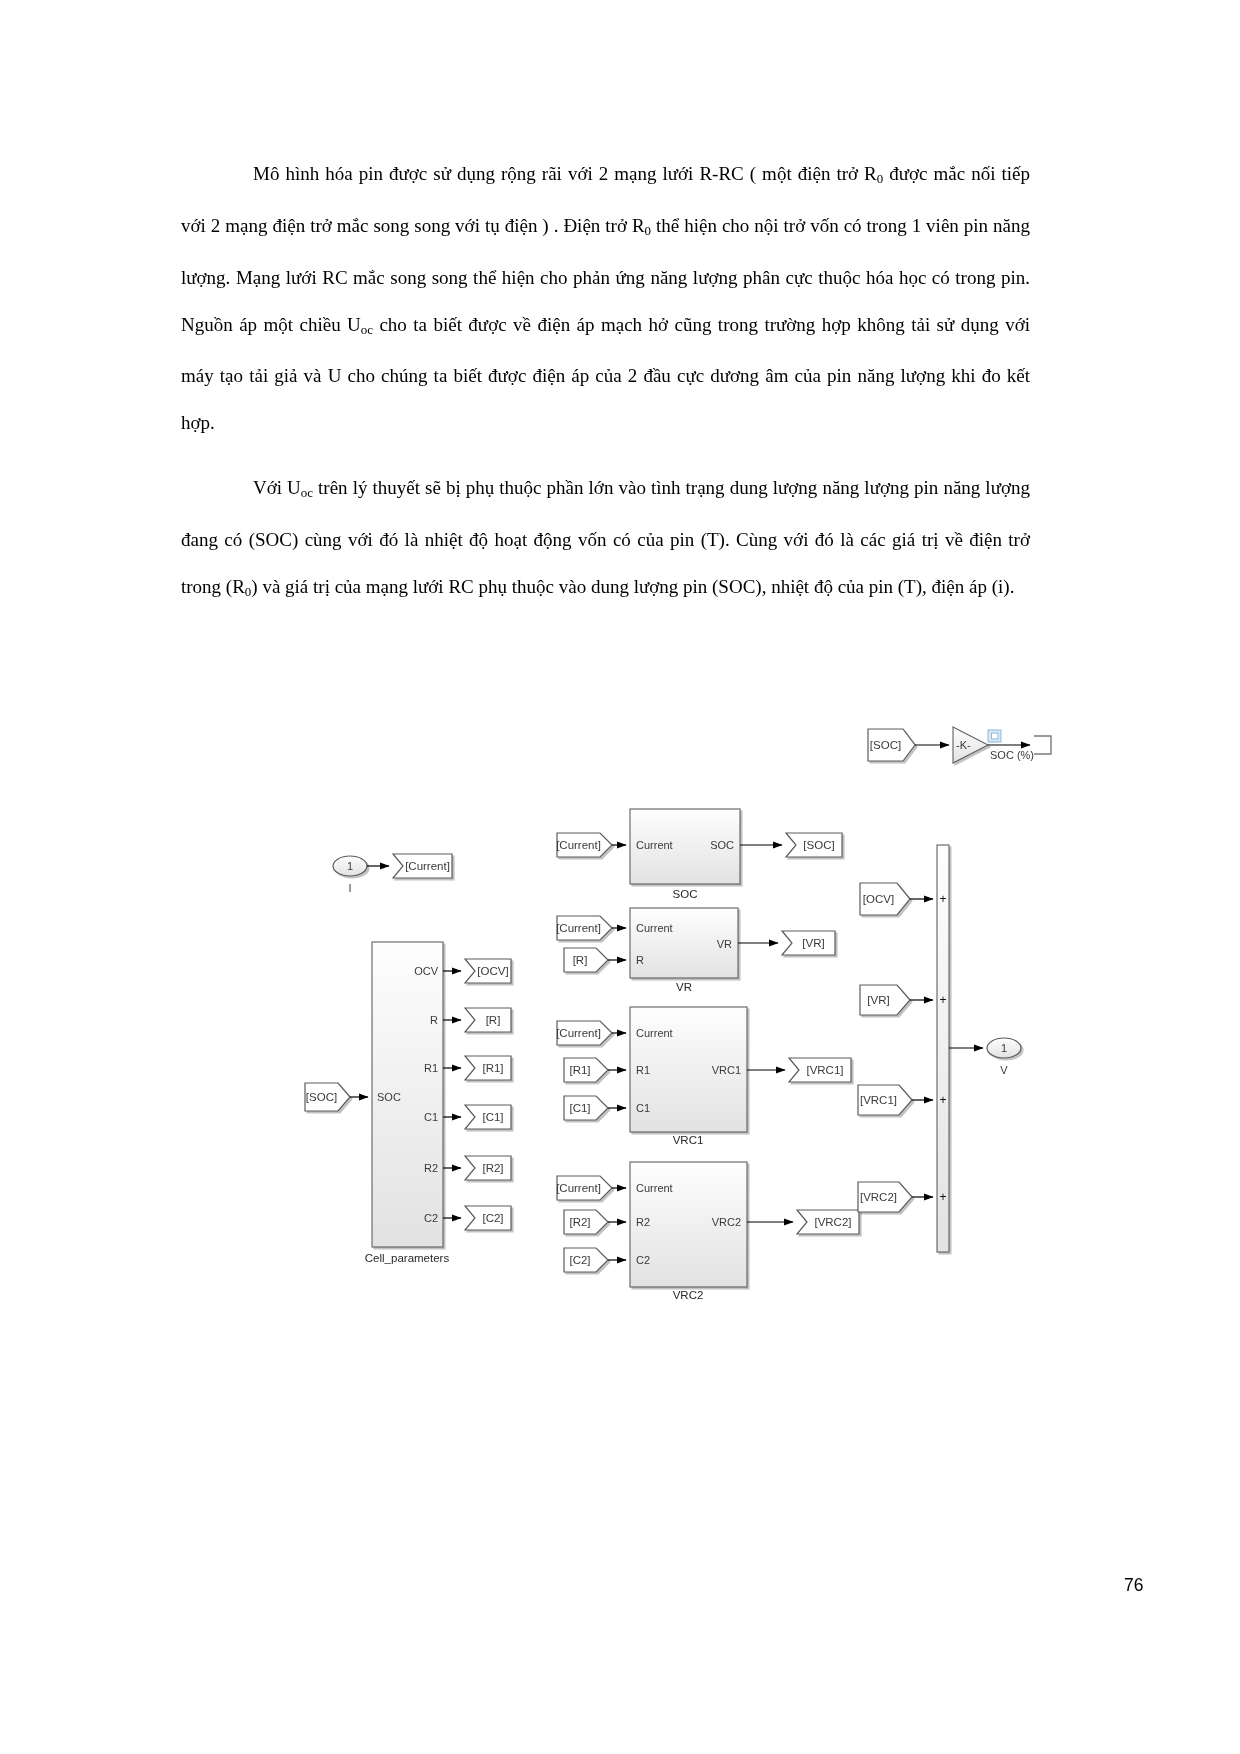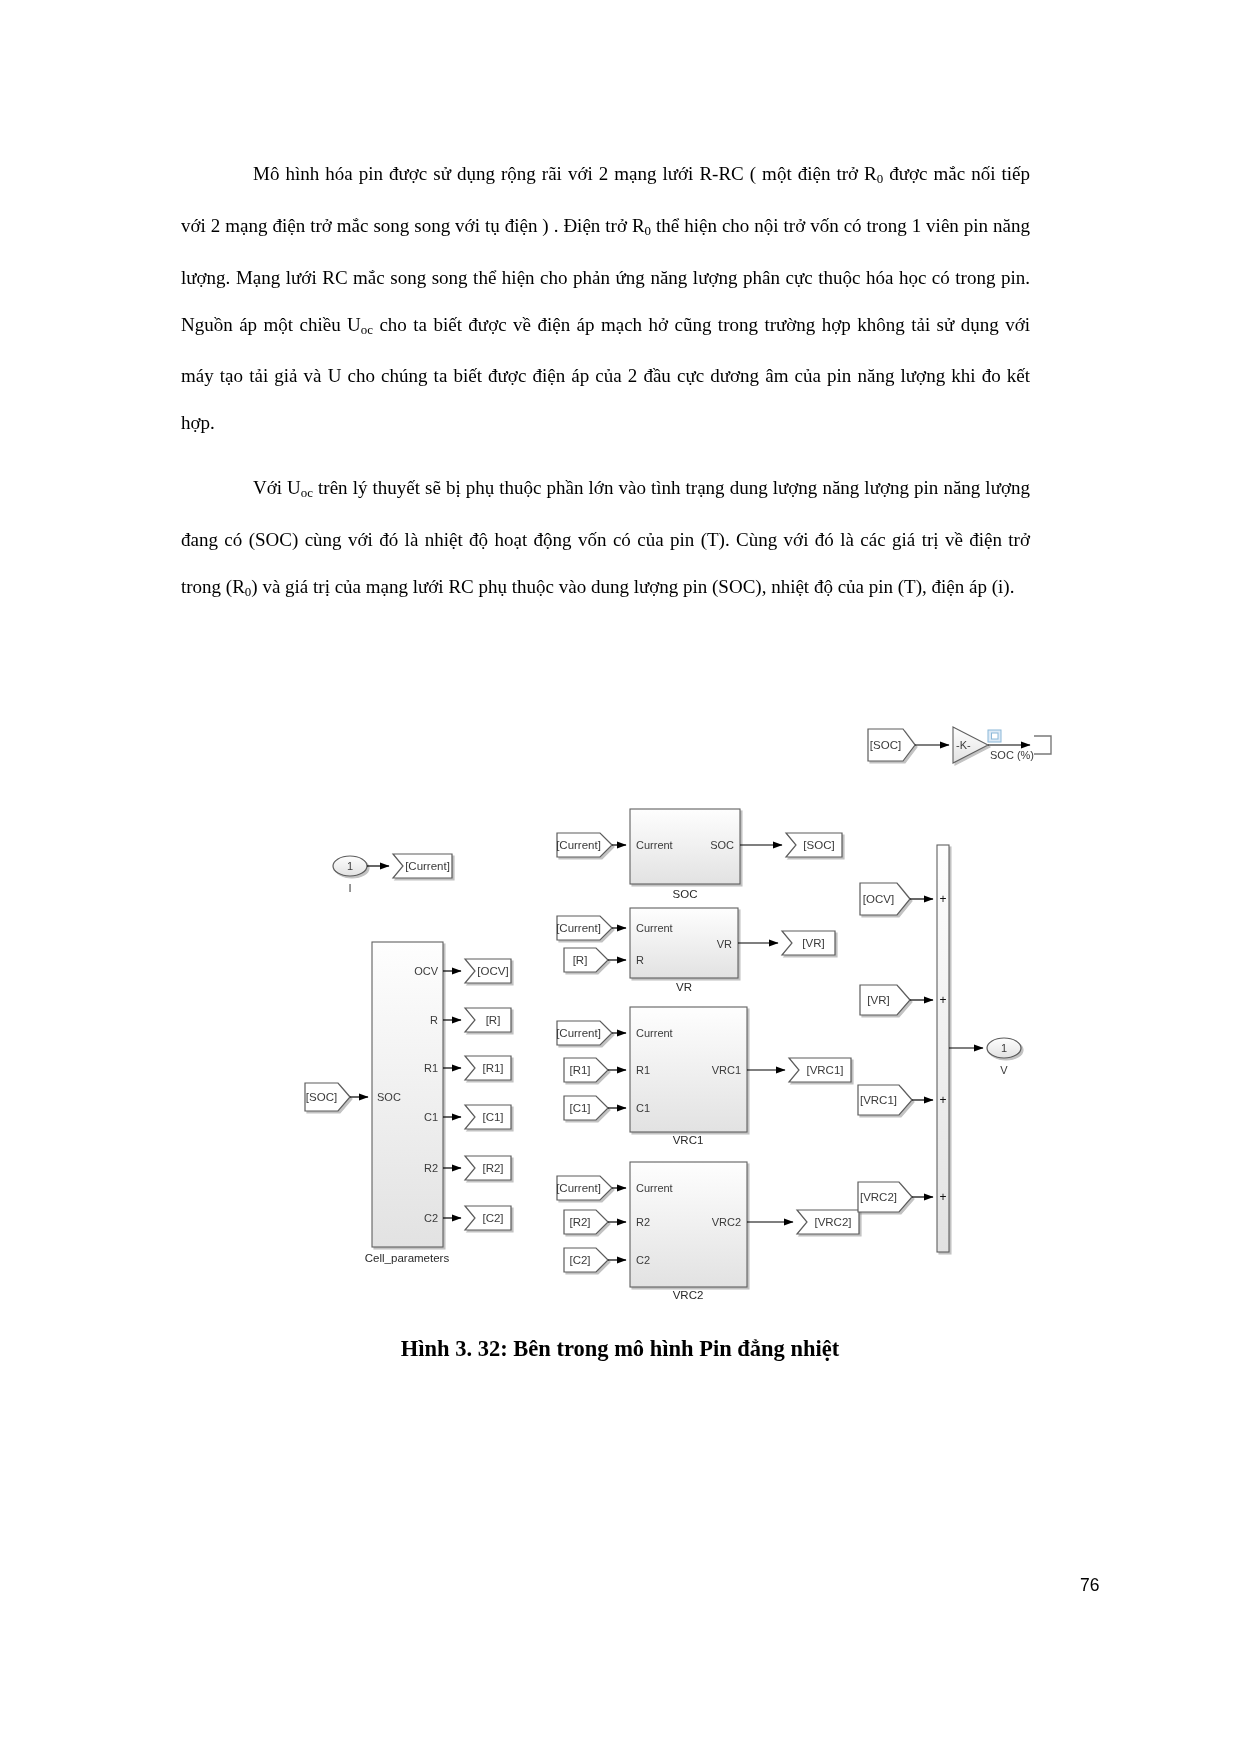--- a/index.html
+++ b/index.html
@@ -12,21 +12,21 @@
     font-size:19px; line-height:47px; text-align:justify;
   }
   .body-text p { margin:0; text-indent:72px; }
   .body-text p + p { margin-top:18px; }
   .sub { font-size:68%; vertical-align:-0.22em; }
   .caption {
     position:absolute; left:180px; top:1336px; width:880px;
     text-align:center; font-weight:bold; font-size:22.5px;
   }
   .pageno {
-    position:absolute; left:1080px; top:1575px;
+    position:absolute; left:1124px; top:1575px;
     font-family:"Liberation Sans", sans-serif; font-size:17.5px;
   }
   svg.diagram { position:absolute; left:0; top:0; }
   .blk  { fill:url(#gradBlock); stroke:#606060; stroke-width:1.1; }
   .tag  { fill:#ffffff; stroke:#5c5c5c; stroke-width:1.2; }
   .oval { fill:url(#gradBlock); stroke:#5c5c5c; stroke-width:1.2; }
   .wire { stroke:#000; stroke-width:1.2; fill:none; marker-end:url(#arw); }
   .openbr { stroke:#7a7a7a; stroke-width:1.4; fill:none; }
   .port { font-family:"Liberation Sans",sans-serif; font-size:11px; fill:#3a3a3a; }
   .tagtxt { font-family:"Liberation Sans",sans-serif; font-size:11.5px; fill:#3a3a3a; text-anchor:middle; }
@@ -206,16 +206,15 @@
       <text class="plus" x="943" y="1104">+</text>
       <text class="plus" x="943" y="1201">+</text>
 
       <line class="wire" x1="949" y1="1048" x2="983" y2="1048"></line>
       <ellipse class="oval shd" cx="1004" cy="1048" rx="17" ry="10"></ellipse>
       <text class="port" x="1004" y="1052" text-anchor="middle">1</text>
       <text class="port" x="1004" y="1074" text-anchor="middle">V</text>
     </g>
   </svg>
 
-  <div class="caption">Hình 3. 32: Bên trong mô hình Pin đẳng nhiệt</div>
   <div class="pageno">76</div>
 
 </div>
 
 </body></html>

